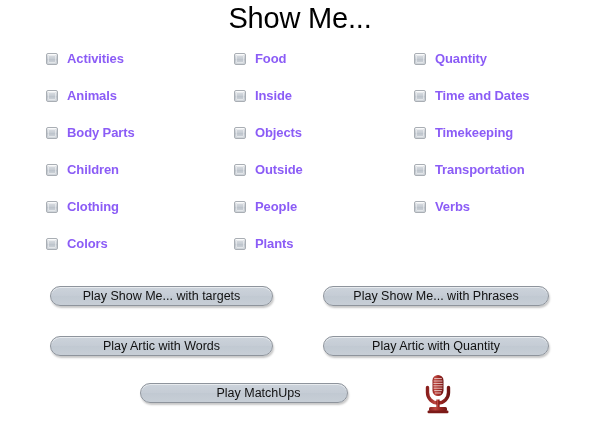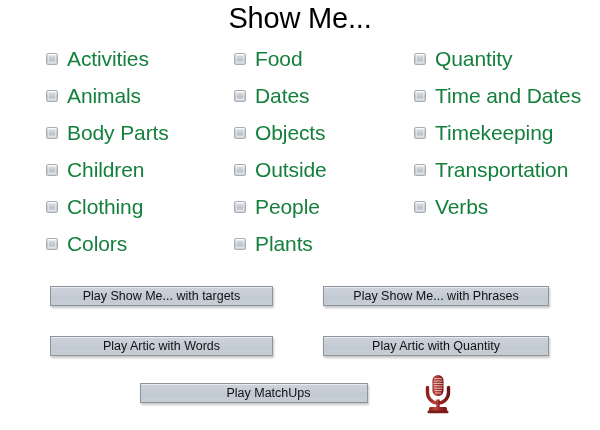--- a/index.html
+++ b/index.html
@@ -78,54 +78,54 @@
   .checkbox::after {
     content: "";
     position: absolute;
     left: 1px; top: 1px; right: 1px; bottom: 1px;
     border-radius: 1px;
     border: 1px solid rgba(255,255,255,0.45);
     box-sizing: border-box;
   }
 
   .cat-label {
-    font-size: 21px;
-    font-weight: normal;
-    color: #15803d;
+    font-size: 13px;
+    font-weight: bold;
+    color: #8b5cf6;
     line-height: 18px;
     letter-spacing: -0.1px;
   }
 
   
   .btn {
     position: absolute;
     box-sizing: border-box;
     background: linear-gradient(to bottom, #ccd3db 0%, #c5ccd5 50%, #c1c9d2 51%, #c7ced6 100%);
     border: 1px solid #8e949c;
-    border-radius: 0;
+    border-radius: 10px;
     color: #111111;
     font-size: 12.5px;
     font-family: "Liberation Sans", sans-serif;
     text-align: center;
     line-height: 1;
     display: flex;
     align-items: center;
     justify-content: center;
     cursor: pointer;
     box-shadow: 1px 2px 2px rgba(0,0,0,0.22), inset 0 1px 0 rgba(255,255,255,0.55);
     white-space: nowrap;
     padding: 0 6px;
     user-select: none;
   }
 
   .btn-smwt    { left: 50px;  top: 286px; width: 223px; height: 20px; }
   .btn-smwp    { left: 323px; top: 286px; width: 226px; height: 20px; }
   .btn-artic-w { left: 50px;  top: 336px; width: 223px; height: 20px; }
   .btn-artic-p { left: 323px; top: 336px; width: 226px; height: 20px; }
-  .btn-matchups{ left: 140px; top: 383px; width: 228px; height: 20px; padding-left: 35px; }
+  .btn-matchups{ left: 140px; top: 383px; width: 208px; height: 20px; padding-left: 35px; }
 
   
   .mic-icon {
     position: absolute;
     left: 420px;
     top: 373px;
     width: 36px;
     height: 42px;
     cursor: pointer;
   }
@@ -167,21 +167,21 @@
       </div>
     </div>
 
     <div class="cat-col cat-col-2">
       <div class="cat-item">
         <span class="checkbox"></span>
         <span class="cat-label">Food</span>
       </div>
       <div class="cat-item">
         <span class="checkbox"></span>
-        <span class="cat-label">Dates</span>
+        <span class="cat-label">Inside</span>
       </div>
       <div class="cat-item">
         <span class="checkbox"></span>
         <span class="cat-label">Objects</span>
       </div>
       <div class="cat-item">
         <span class="checkbox"></span>
         <span class="cat-label">Outside</span>
       </div>
       <div class="cat-item">

